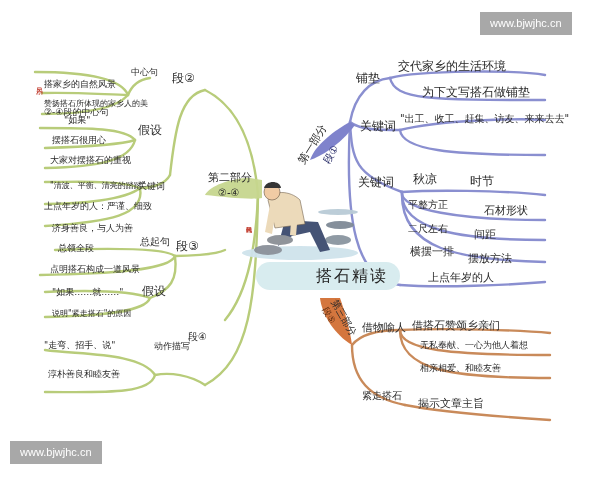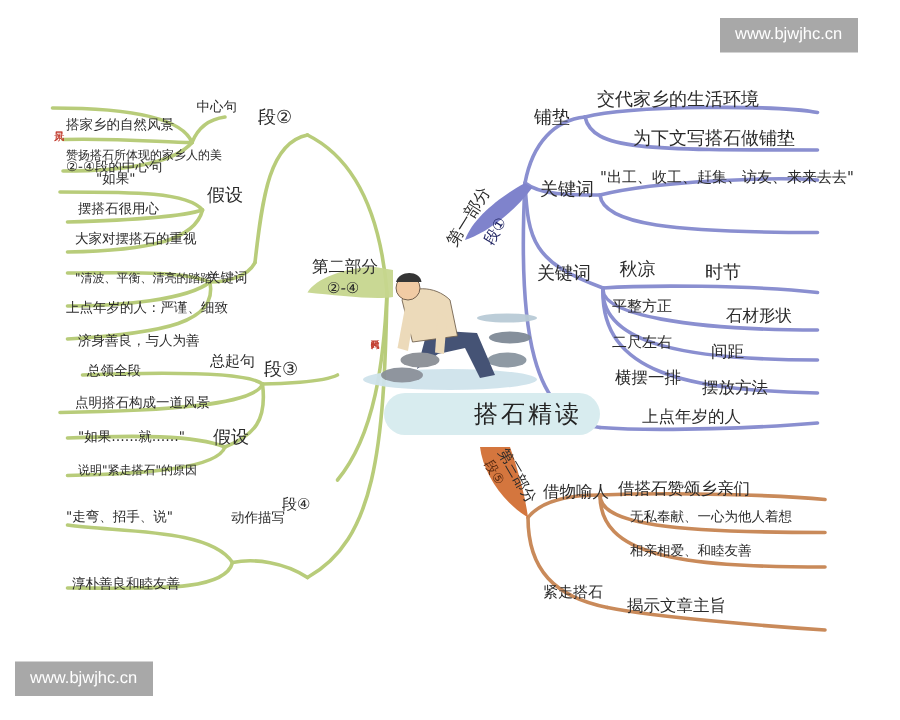--- a/index.html
+++ b/index.html
@@ -145,21 +145,21 @@
   <div class="t s10" style="left:140px; top:237px;">总起句</div>
   <div class="t s9" style="left:58px; top:244px;">总领全段</div>
   <div class="t s9" style="left:50px; top:265px;">点明搭石构成一道风景</div>
   <div class="t s12" style="left:142px; top:285px;">假设</div>
   <div class="t s9" style="left:52px; top:288px;">"如果……就……"</div>
   <div class="t s9" style="left:52px; top:310px; font-size:8px;">说明"紧走搭石"的原因</div>
 
   <div class="t s10" style="left:188px; top:332px;">段④</div>
   <div class="t s9" style="left:154px; top:342px;">动作描写</div>
   <div class="t s9" style="left:44px; top:341px;">"走弯、招手、说"</div>
-  <div class="t s9" style="left:48px; top:370px;margin-top:16px;">淳朴善良和睦友善</div>
+  <div class="t s9" style="left:48px; top:370px;">淳朴善良和睦友善</div>
 
   <div class="t s11 rot" style="left:296px; top:160px; transform:rotate(-58deg);">第一部分</div>
   <div class="t s10 rot" style="left:322px; top:160px; transform:rotate(-58deg); color:#1e2260;">段①</div>
 
   <div class="t s12" style="left:356px; top:72px;">铺垫</div>
   <div class="t s12" style="left:398px; top:60px;">交代家乡的生活环境</div>
   <div class="t s12" style="left:410px; top:86px;margin-left:12px;">为下文写搭石做铺垫</div>
 
   <div class="t s12" style="left:360px; top:120px;">关键词</div>
   <div class="t s10" style="left:400px; top:114px;">"出工、收工、赶集、访友、来来去去"</div>

